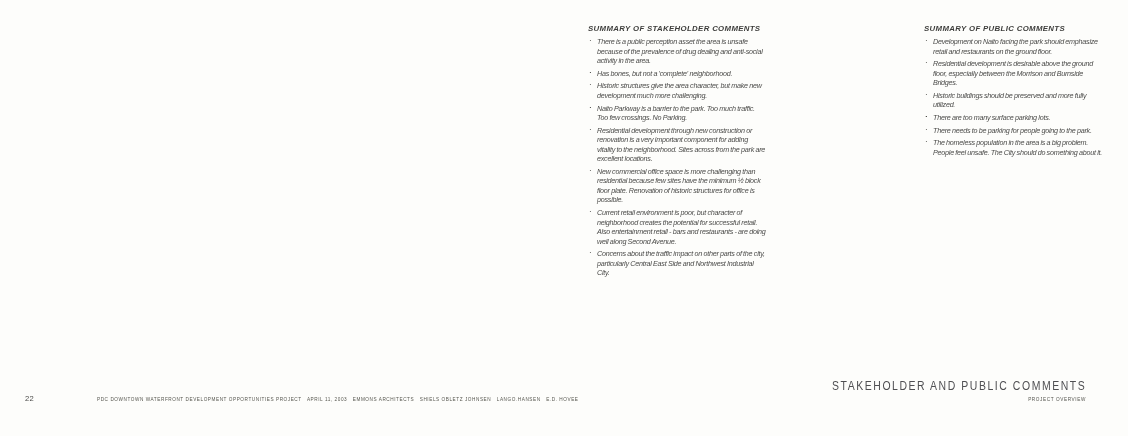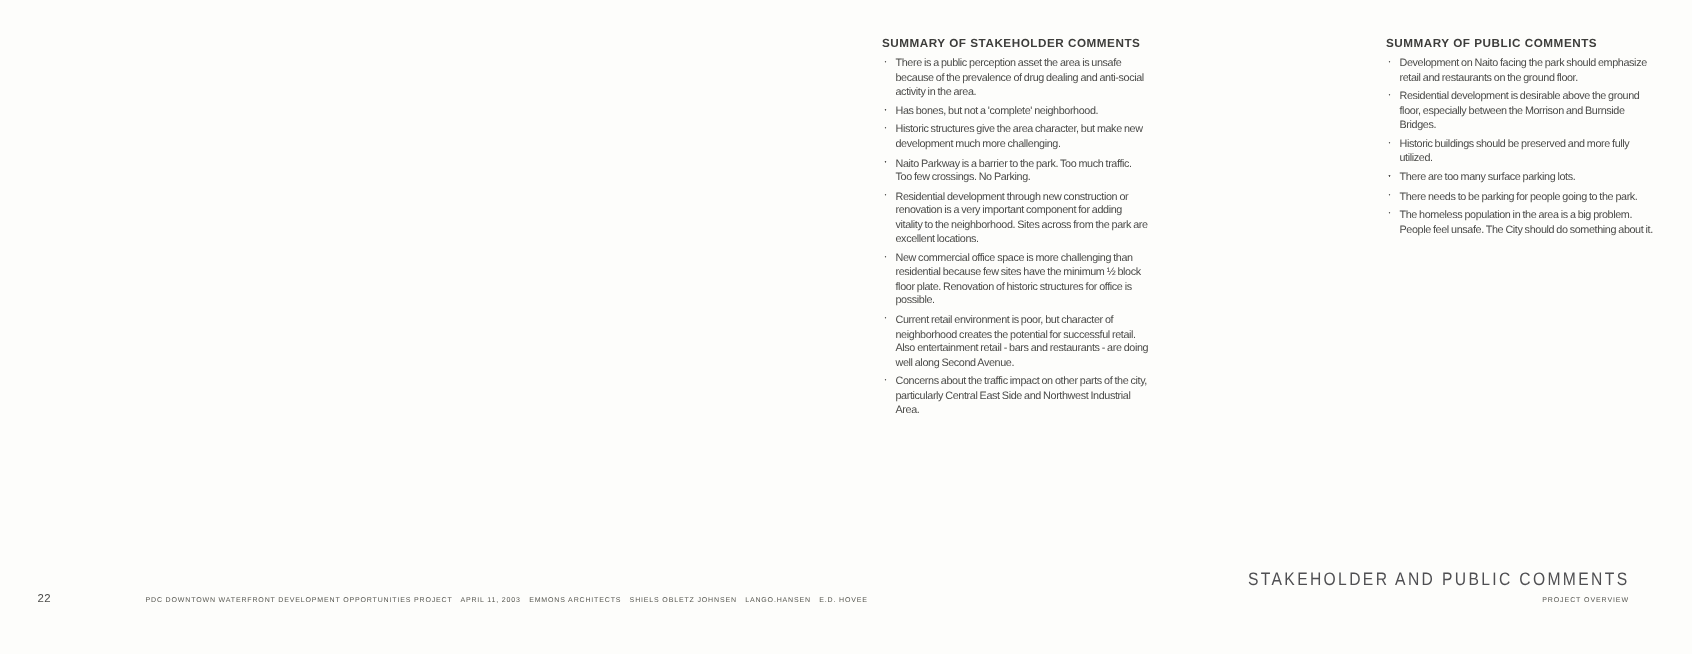--- a/index.html
+++ b/index.html
@@ -4,21 +4,21 @@
 <style>
   html,body{margin:0;padding:0;}
   body{
     width:1128px;height:436px;position:relative;overflow:hidden;
     background:#fdfdfb;
     font-family:"Liberation Sans", sans-serif;
     color:#4b4b49;
   }
   .canvas{position:absolute;inset:0;}
   
-  .col{position:absolute;top:24px;width:178px;}
+  .col{position:absolute;top:24px;width:178px;font-style:italic;}
   #col-stakeholder{left:588px;}
   #col-public{left:924px;}
   .col h2{
     margin:0 0 4px 0;
     font-size:7.8px;font-weight:bold;letter-spacing:.35px;
     color:#3d3d3b;
   }
   .col ul{list-style:none;margin:0;padding:0;}
   .col li{
     position:relative;padding-left:9px;margin:0 0 3.2px 0;
@@ -66,21 +66,21 @@
     <ul>
         <li><span class="bullet">·</span><span>There is a public perception asset the area is unsafe because of the prevalence of drug dealing and anti-social activity in the area.</span></li>
         <li><span class="bullet">·</span></li>
         <li><span class="bullet">·</span><span>Has bones, but not a 'complete' neighborhood.</span></li>
         <li><span class="bullet">·</span><span>Historic structures give the area character, but make new development much more challenging.</span></li>
         <li><span class="bullet">·</span></li>
         <li><span class="bullet">·</span><span>Naito Parkway is a barrier to the park.  Too much traffic.  Too few crossings.  No Parking.</span></li>
         <li><span class="bullet">·</span><span>Residential development through new construction or renovation is a very important component for adding vitality to the neighborhood.  Sites across from the park are excellent locations.</span></li>
         <li><span class="bullet">·</span><span>New commercial office space is more challenging than residential because few sites have the minimum ½ block floor plate.  Renovation of historic structures for office is possible.</span></li>
         <li><span class="bullet">·</span><span>Current retail environment is poor, but character of neighborhood creates the potential for successful retail.  Also entertainment retail - bars and restaurants - are doing well along Second Avenue.</span></li>
-        <li><span class="bullet">·</span><span>Concerns about the traffic impact on other parts of the city, particularly Central East Side and Northwest Industrial Area.</span></li>
+        <li><span class="bullet">·</span><span>Concerns about the traffic impact on other parts of the city, particularly Central East Side and Northwest Industrial City.</span></li>
       </ul>
   </section>
 
   <section class="col" id="col-public">
     <h2>SUMMARY OF PUBLIC COMMENTS</h2>
     <ul>
         <li><span class="bullet">·</span><span>Development on Naito facing the park should emphasize retail and restaurants on the ground floor.</span></li>
         <li><span class="bullet">·</span><span>Residential development is desirable above the ground floor, especially between the Morrison and Burnside Bridges.</span></li>
         <li><span class="bullet">·</span><span>Historic buildings should be preserved and more fully utilized.</span></li>
         <li><span class="bullet">·</span></li>

